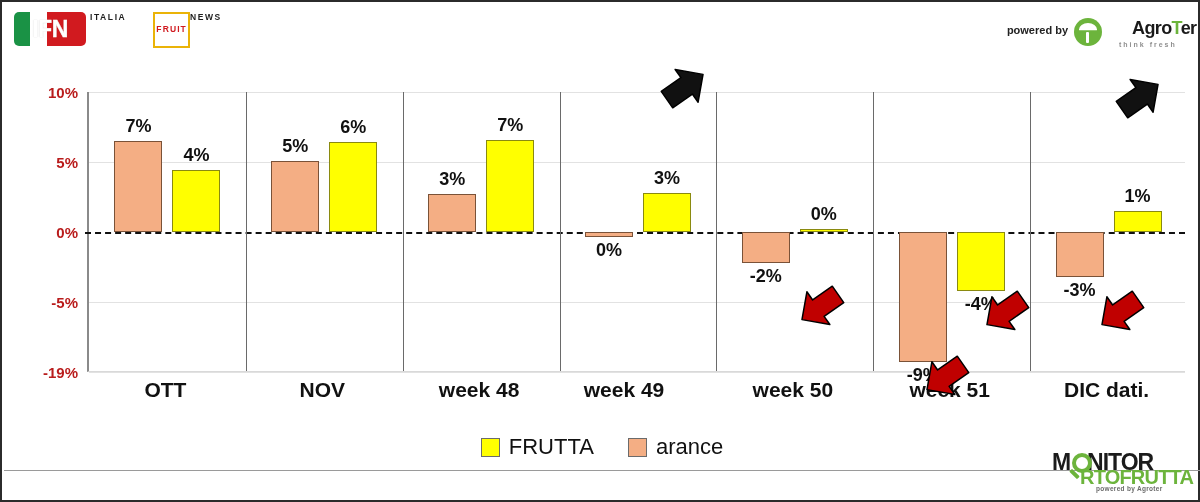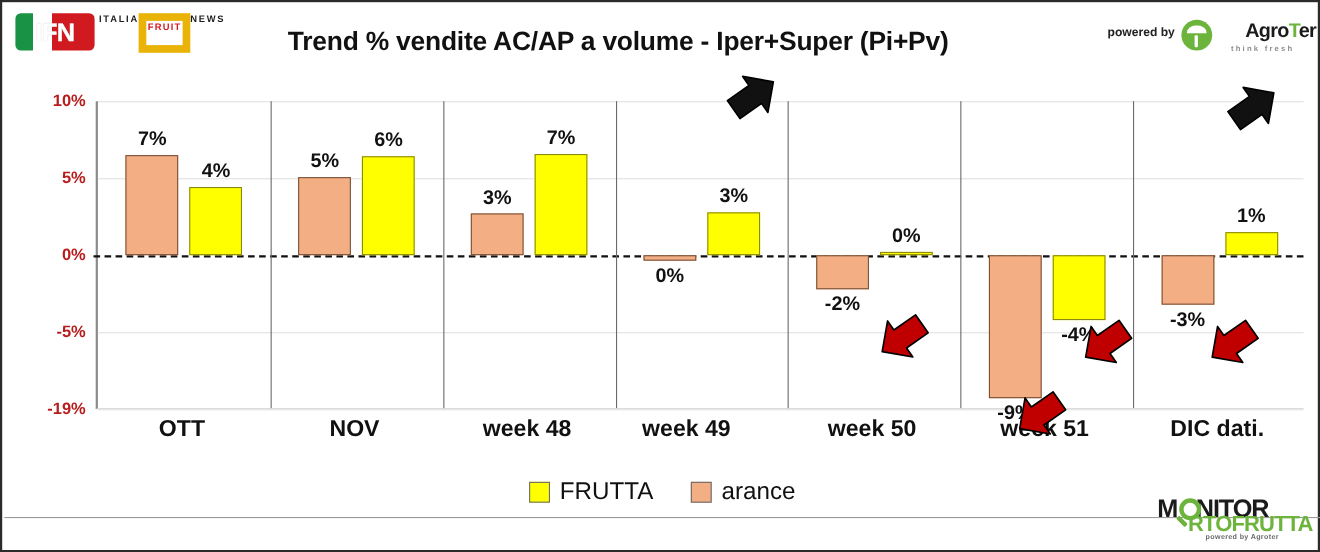--- a/index.html
+++ b/index.html
@@ -37,22 +37,22 @@
   }
   .ifn-words{
     position:absolute;left:76px;top:2px;width:46px;height:36px;
     display:flex;flex-direction:row;justify-content:space-between;
   }
   .ifn-words div{
     font-size:8.5px;font-weight:bold;letter-spacing:1.6px;
     color:#1d1d1d;line-height:10px;
   }
   .ifn-words div.fruit{
-    color:#d11a1f;border:7px solid #eab308;
-    letter-spacing:1.1px;padding:0 1px;width:fit-content;
+    color:#d11a1f;border:2px solid #eab308;
+    letter-spacing:1.1px;padding:10px 1px;width:fit-content;margin-left:27px;
   }
 
   #chart-title{
     position:absolute;left:180px;top:22px;width:760px;
     text-align:center;
     font-size:24px;font-weight:bold;color:#111111;
     font-family:"Liberation Sans", sans-serif;
     letter-spacing:-0.2px;
   }
 
@@ -183,21 +183,20 @@
     <div class="ifn-mark">
       <span>IFN</span>
     </div>
     <div class="ifn-words">
       <div>ITALIA</div>
       <div class="fruit">FRUIT</div>
       <div>NEWS</div>
     </div>
   </div>
 
-  <div id="chart-title">Trend % vendite AC/AP a volume -  Iper+Super (Pi+Pv)</div>
 
   <div id="powered">powered by</div>
   <div id="agroter">
     <div class="tree"></div>
     <div class="word"><span>Agro</span><em>T</em><span>er</span></div>
     <div class="tag">think fresh</div>
   </div>
 
   <div id="plot-wrap">
 

